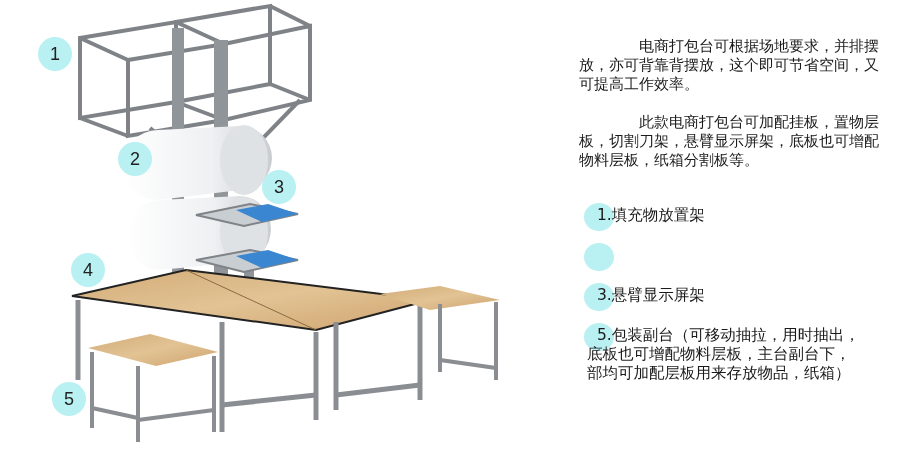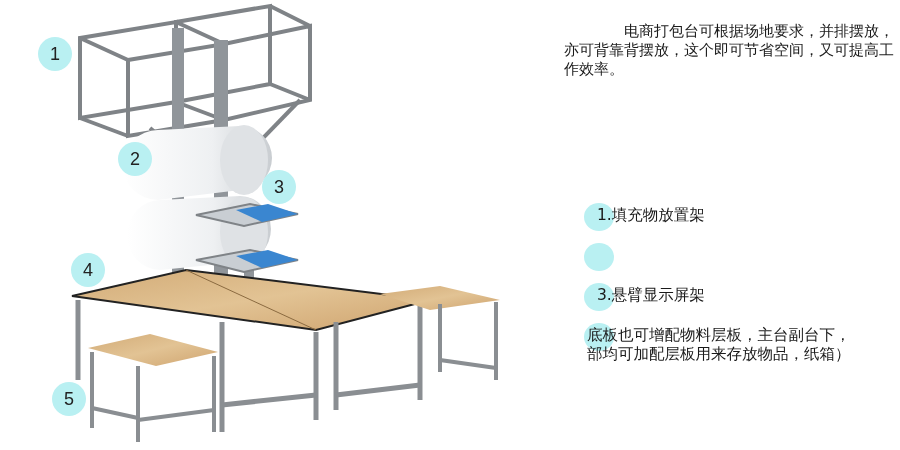--- a/index.html
+++ b/index.html
@@ -3,21 +3,21 @@
 <meta charset="utf-8">
 <style>
   html, body { margin:0; padding:0; background:#ffffff; }
   body { width:900px; height:450px; position:relative; overflow:hidden;
          font-family:"DejaVu Sans","Liberation Sans",sans-serif; color:#1a1a1a; }
   #illustration { position:absolute; left:0; top:0; width:545px; height:450px; }
   .callout { position:absolute; width:34px; height:34px; border-radius:50%;
              background:#b9f0f2; display:flex; align-items:center; justify-content:center;
              font-size:18px; color:#222; font-family:"Liberation Sans",sans-serif; }
   #desc { position:absolute; left:564px; top:22px; width:330px; font-size:15px; line-height:19px; }
-  #desc p { margin:0; text-indent:60px; }
+  #desc p { margin:15px; text-indent:60px; }
   #desc p + p { margin-top:19px; }
   #legend { position:absolute; left:584px; top:200px; width:340px; }
   .legend-item { position:relative; font-size:15.5px; line-height:19px; height:40px; }
   .legend-item .dot { position:absolute; left:0; top:3px; width:30px; height:28px; border-radius:50%;
                       background:#b9f0f2; }
   .legend-item .txt { position:relative; padding-left:13px; padding-top:6px; }
   .legend-item.multi .txt { padding-left:0; }
   .legend-item.multi .txt .first { padding-left:13px; }
   .legend-item.multi .txt .rest { display:block; padding-left:3px; }
 </style>
@@ -115,34 +115,36 @@
   </div>
 <div class="callout" style="left:71px;top:253px">
     <span>4</span>
   </div>
 <div class="callout" style="left:52px;top:382px">
     <span>5</span>
   </div>
 
 <div id="desc">
   <p>电商打包台可根据场地要求，并排摆放，亦可背靠背摆放，这个即可节省空间，又可提高工作效率。</p>
+  <p>此款电商打包台可加配挂板，置物层板，切割刀架，悬臂显示屏架，底板也可增配物料层板，纸箱分割板等。</p>
 </div>
 
 <div id="legend">
   <div class="legend-item">
     <span class="dot"></span>
     <div class="txt"><span>1.</span><span>填充物放置架</span></div>
   </div>
   <div class="legend-item">
     <span class="dot"></span>
   </div>
   <div class="legend-item">
     <span class="dot"></span>
     <div class="txt"><span>3.</span><span>悬臂显示屏架</span></div>
   </div>
   <div class="legend-item multi" style="height:auto">
     <span class="dot"></span>
     <div class="txt">
+      <span class="first"><span>5.</span><span>包装副台（可移动抽拉，用时抽出，</span></span>
       <span class="rest">底板也可增配物料层板，主台副台下，</span>
       <span class="rest">部均可加配层板用来存放物品，纸箱）</span>
     </div>
   </div>
 </div>
 
 </body></html>

